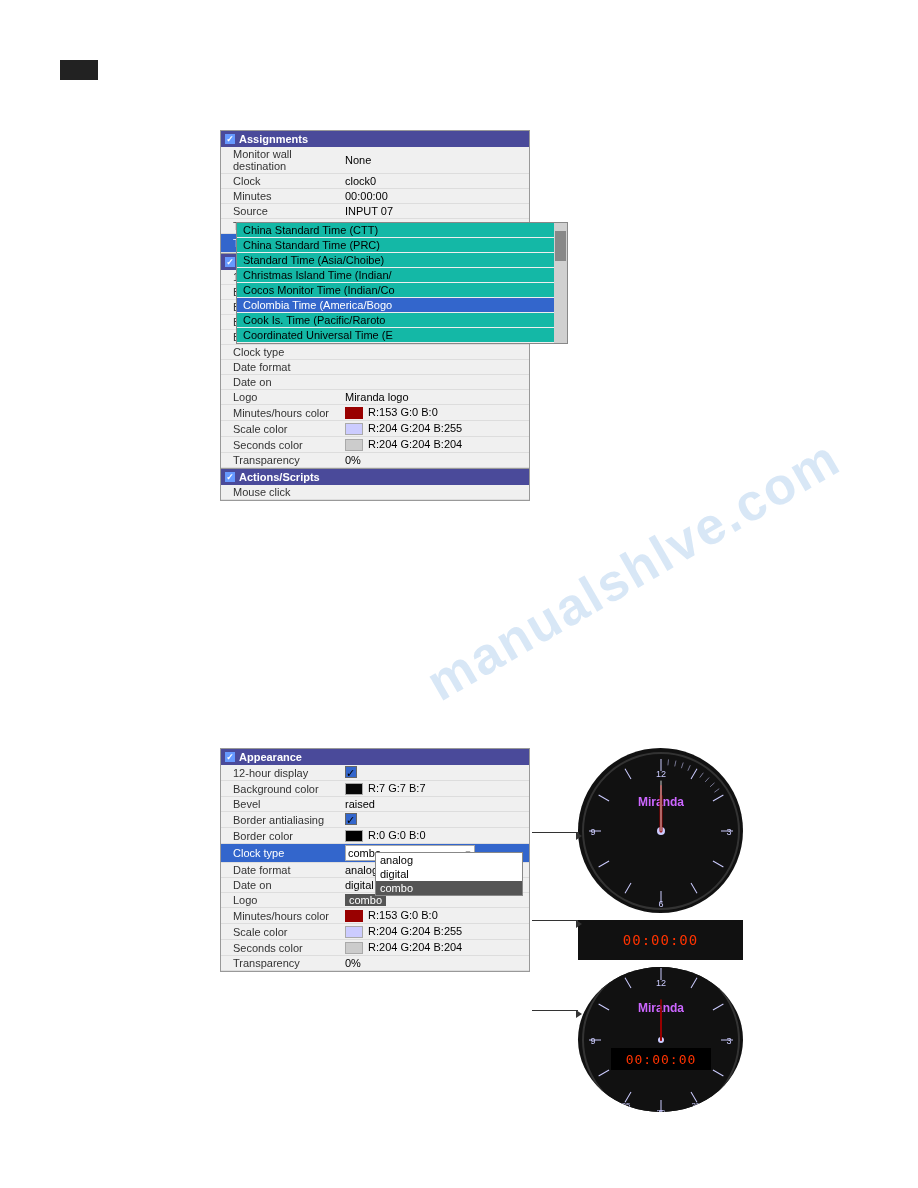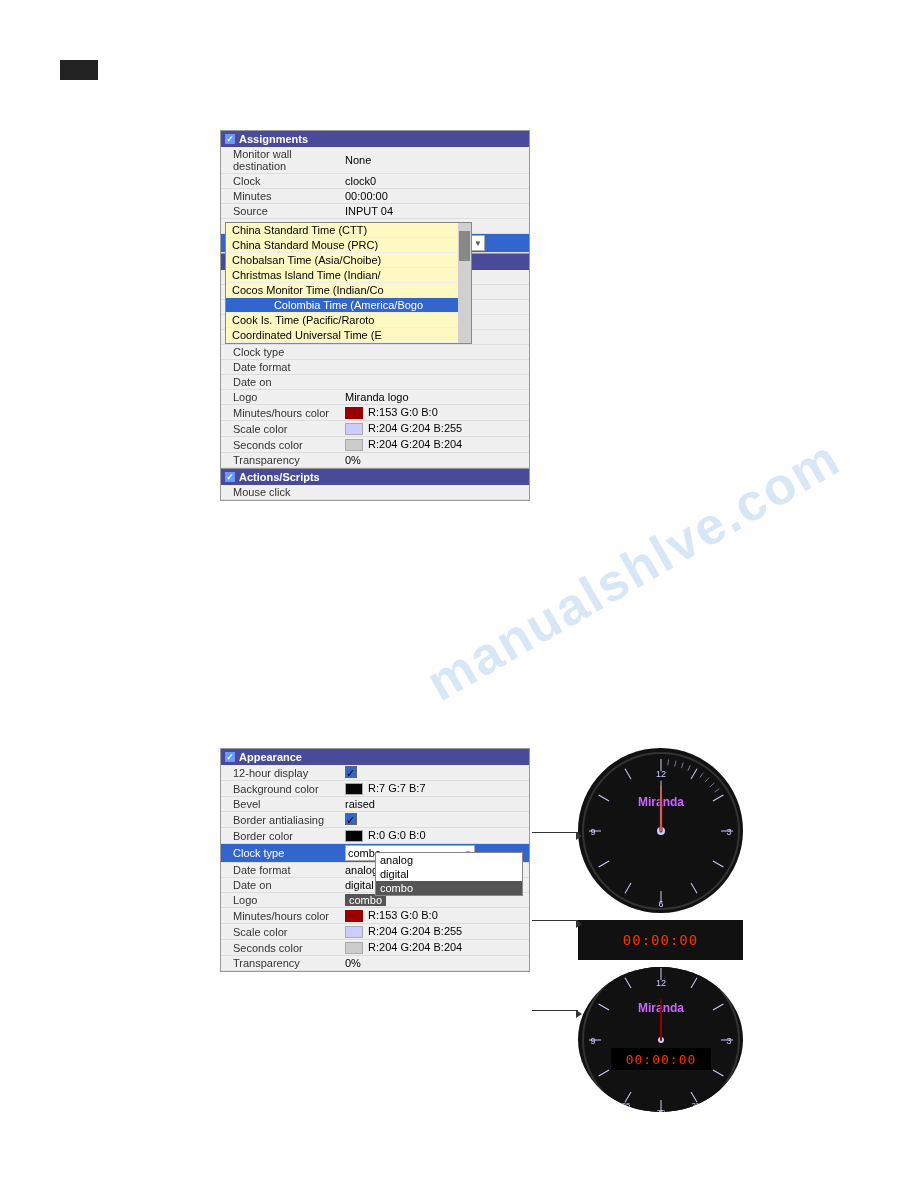--- a/index.html
+++ b/index.html
@@ -94,21 +94,20 @@
     .dropdown-item {
       padding: 1px 6px;
       font-size: 11px;
       border-bottom: 1px solid #eee;
       white-space: nowrap;
       overflow: hidden;
     }
     .dropdown-item.selected {
       background: #3366cc;
       color: white;
-      text-align: center;
     }
 
     .dropdown-wrapper {
       position: relative;
     }
 
     
     .appearance-section {
       border-top: 1px solid #999;
     }
@@ -242,21 +241,21 @@
     <tr>
       <td>Clock</td>
       <td>clock0</td>
     </tr>
     <tr>
       <td>Minutes</td>
       <td>00:00:00</td>
     </tr>
     <tr>
       <td>Source</td>
-      <td>INPUT 04</td>
+      <td>INPUT 07</td>
     </tr>
     <tr>
       <td>Time code level</td>
       <td>timecode1</td>
     </tr>
     <tr class="highlighted-row">
       <td>Time zone</td>
       <td>
         <div class="select-field">
           <span>Autodetect</span>
@@ -345,25 +344,25 @@
   <table class="prop-table">
     <tbody>
         <tr>
       <td>Mouse click</td>
       <td></td>
     </tr>
   </tbody>
     </table>
 </div>
 
-<div class="dropdown-overlay dropdown-wrapper" style="position:absolute; top:222px; left:225px; width:247px; border:1px solid #888; background:#fef9c3; z-index:10;">
+<div class="dropdown-overlay dropdown-wrapper" style="position:absolute; top:222px; left:236px; width:332px; border:1px solid #888; background:#14b8a6; z-index:10;">
   <div style="position:relative;">
     <div class="dropdown-item">China Standard Time (CTT)</div>
-    <div class="dropdown-item">China Standard Mouse (PRC)</div>
-    <div class="dropdown-item">Chobalsan Time (Asia/Choibe)</div>
+    <div class="dropdown-item">China Standard Time (PRC)</div>
+    <div class="dropdown-item">Standard Time (Asia/Choibe)</div>
     <div class="dropdown-item">Christmas Island Time (Indian/</div>
     <div class="dropdown-item">Cocos Monitor Time (Indian/Co</div>
     <div class="dropdown-item selected">Colombia Time (America/Bogo</div>
     <div class="dropdown-item">Cook Is. Time (Pacific/Raroto</div>
     <div class="dropdown-item">Coordinated Universal Time (E</div>
 
     <div style="position:absolute;right:0;top:0;width:13px;height:100%;background:#d0d0d0;">
       <div style="width:11px;height:30px;background:#888;margin:1px auto;margin-top:8px;"></div>
     </div>
   </div>

